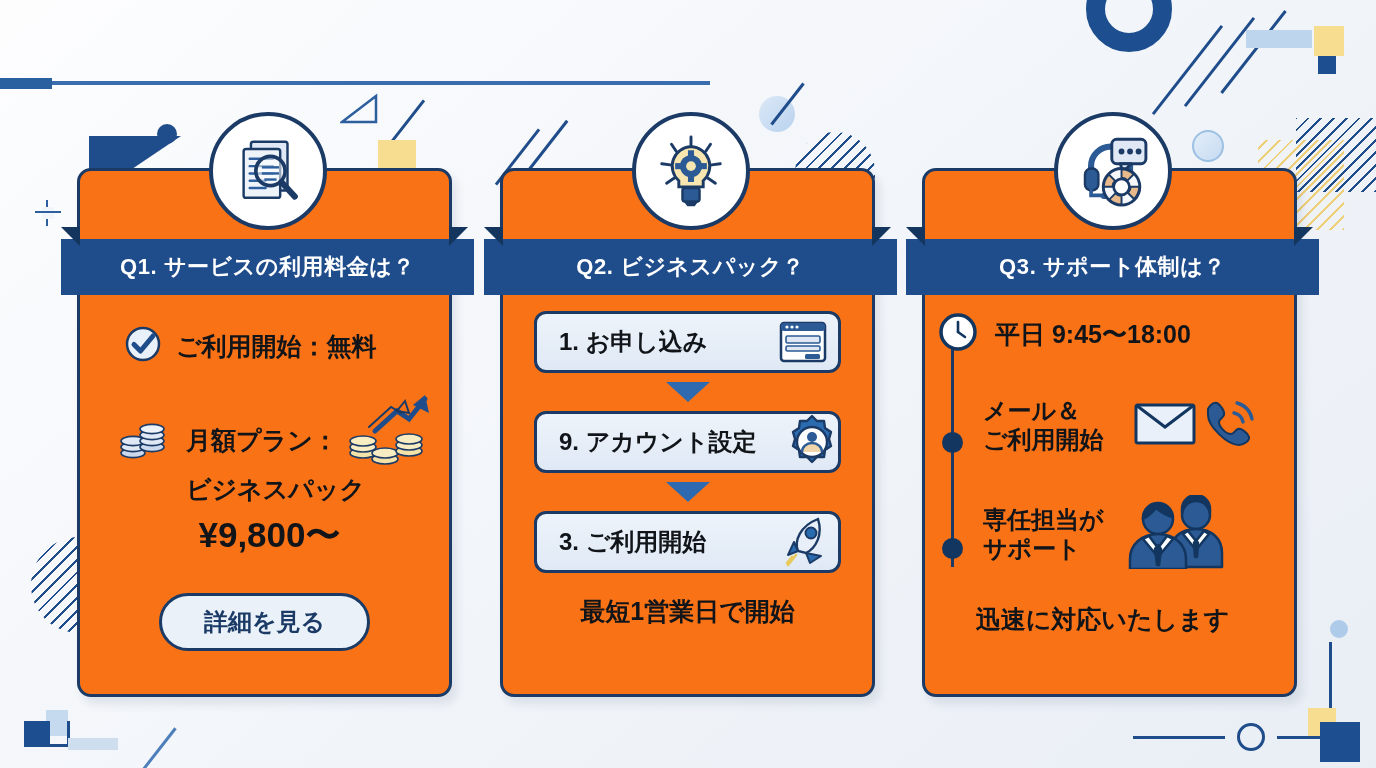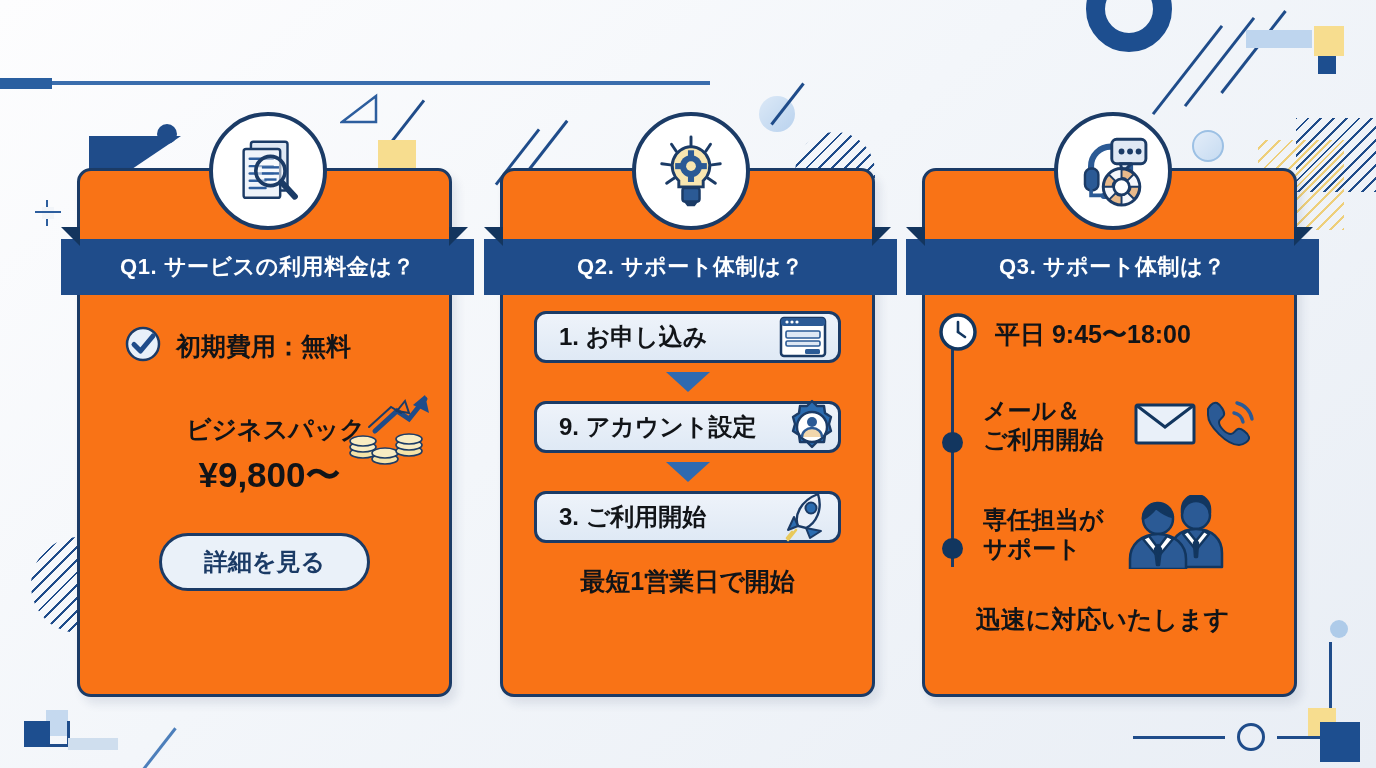--- a/index.html
+++ b/index.html
@@ -82,31 +82,31 @@
   .card-body { position:absolute; left:0; top:124px; width:100%;
     padding:16px 20px 18px; }
 
   
   .row-check { display:flex; align-items:center; gap:14px; margin:14px 0 0 24px; }
   .row-check .txt { font-size:25px; font-weight:bold; color:#111418; }
   .plan-block { margin-top:46px; position:relative; }
   .plan-line1 { display:flex; align-items:center; gap:14px; margin-left:18px; }
   .plan-line1 .txt { font-size:25px; font-weight:bold; color:#111418; }
   .plan-line2 { font-size:25px; font-weight:bold; color:#111418;
-    text-align:center; margin-top:18px; padding-left:22px; }
+    text-align:center; margin-top:6px; padding-left:22px; }
   .price { font-size:35px; font-weight:bold; color:#111418;
     text-align:center; margin-top:6px; padding-left:10px; }
   .coins-up { position:absolute; right:-2px; top:-22px; width:92px; height:80px; }
   .cta-wrap { display:flex; justify-content:center; margin-top:34px; }
   .cta { background:#eaf1f9; border:3px solid #1b3b66; border-radius:32px;
     padding:10px 42px; font-size:24px; font-weight:bold; color:#1b3b66;
     cursor:pointer; }
 
   
-  .step { position:relative; margin:0 auto; width:307px; height:52px;
+  .step { position:relative; margin:0 auto; width:307px; height:62px;
     background:linear-gradient(180deg,#eef3fa 0%,#dfe9f5 100%);
     border:3px solid #1b3b66; border-radius:12px;
     display:flex; align-items:center; }
   .step .lbl { font-size:24px; font-weight:bold; color:#111418; margin-left:22px;
     white-space:nowrap; }
   .step .si { position:absolute; right:8px; top:50%; transform:translateY(-50%);
     width:54px; height:54px; }
   .arrow-dn { width:0;height:0; margin:9px auto;
     border-left:22px solid transparent; border-right:22px solid transparent;
     border-top:20px solid #2f6ab0; }
@@ -227,21 +227,21 @@
     <div class="rib-fold-r"></div>
 
     <div class="card-body">
       <div class="row-check">
         <span>
           <svg width="38" height="38" viewBox="0 0 38 38">
             <circle cx="19" cy="19" r="16" fill="#e8f0f9" stroke="#1b3b66" stroke-width="2.5"></circle>
             <path d="M10 19.5 L16.5 26 L29 11" fill="none" stroke="#1f4c8a" stroke-width="5" stroke-linecap="round" stroke-linejoin="round"></path>
           </svg>
         </span>
-        <span class="txt">初期費用：無料</span>
+        <span class="txt">ご利用開始：無料</span>
       </div>
 
       <div class="plan-block">
         <span class="coins-up">
           <svg viewBox="0 0 92 80" width="92" height="80">
             <g stroke="#1b3b66" stroke-width="1.6">
               <ellipse cx="24" cy="62" rx="13" ry="5" fill="#f4e3a8"></ellipse>
               <ellipse cx="24" cy="56" rx="13" ry="5" fill="#f8ecc2"></ellipse>
               <ellipse cx="24" cy="50" rx="13" ry="5" fill="#f8ecc2"></ellipse>
               <ellipse cx="46" cy="68" rx="13" ry="5" fill="#f4e3a8"></ellipse>
@@ -249,20 +249,36 @@
               <ellipse cx="70" cy="60" rx="13" ry="5" fill="#f4e3a8"></ellipse>
               <ellipse cx="70" cy="54" rx="13" ry="5" fill="#f8ecc2"></ellipse>
               <ellipse cx="70" cy="48" rx="13" ry="5" fill="#f8ecc2"></ellipse>
             </g>
             <path d="M36 40 L58 20 L70 28 L86 8" fill="none" stroke="#1f4c8a" stroke-width="5" stroke-linecap="round"></path>
             <polygon points="86,4 90,22 74,14" fill="#1f4c8a"></polygon>
             <path d="M30 36 L52 16 L62 22" fill="none" stroke="#1b3b66" stroke-width="2" stroke-linecap="round"></path>
             <polygon points="66,10 70,22 58,20" fill="none" stroke="#1b3b66" stroke-width="2"></polygon>
           </svg>
         </span>
+        <div class="plan-line1">
+          <span>
+            <svg width="54" height="50" viewBox="0 0 54 50">
+              <g stroke="#1b3b66" stroke-width="1.6">
+                <ellipse cx="15" cy="40" rx="12" ry="4.6" fill="#ccd9ec"></ellipse>
+                <ellipse cx="15" cy="34" rx="12" ry="4.6" fill="#dfe8f4"></ellipse>
+                <ellipse cx="15" cy="28" rx="12" ry="4.6" fill="#dfe8f4"></ellipse>
+                <ellipse cx="34" cy="34" rx="12" ry="4.6" fill="#ccd9ec"></ellipse>
+                <ellipse cx="34" cy="28" rx="12" ry="4.6" fill="#dfe8f4"></ellipse>
+                <ellipse cx="34" cy="22" rx="12" ry="4.6" fill="#dfe8f4"></ellipse>
+                <ellipse cx="34" cy="16" rx="12" ry="4.6" fill="#eef3fa"></ellipse>
+              </g>
+            </svg>
+          </span>
+          <span class="txt">月額プラン：</span>
+        </div>
         <div class="plan-line2">ビジネスパック</div>
         <div class="price">¥9,800〜</div>
       </div>
 
       <div class="cta-wrap">
         <button class="cta">詳細を見る</button>
       </div>
     </div>
   </div>
 
@@ -285,21 +301,21 @@
         <circle cx="32" cy="28" r="4" fill="#f8e6b0"></circle>
         <g fill="#2b5a95">
           <rect x="29.5" y="15" width="5" height="6"></rect>
             <rect x="29.5" y="35" width="5" height="6"></rect>
           <rect x="19" y="25.5" width="6" height="5"></rect>
             <rect x="39" y="25.5" width="6" height="5"></rect>
         </g>
       </svg>
     </div>
     <div class="ribbon">
-      <span>Q2. サポート体制は？</span>
+      <span>Q2. ビジネスパック？</span>
     </div>
     <div class="rib-fold-l"></div>
     <div class="rib-fold-r"></div>
 
     <div class="card-body">
       <div class="step">
         <span class="lbl">1. お申し込み</span>
         <span class="si">
           <svg viewBox="0 0 54 54">
             <rect x="5" y="8" width="44" height="38" rx="3" fill="#ffffff" stroke="#1b3b66" stroke-width="2.5"></rect>

